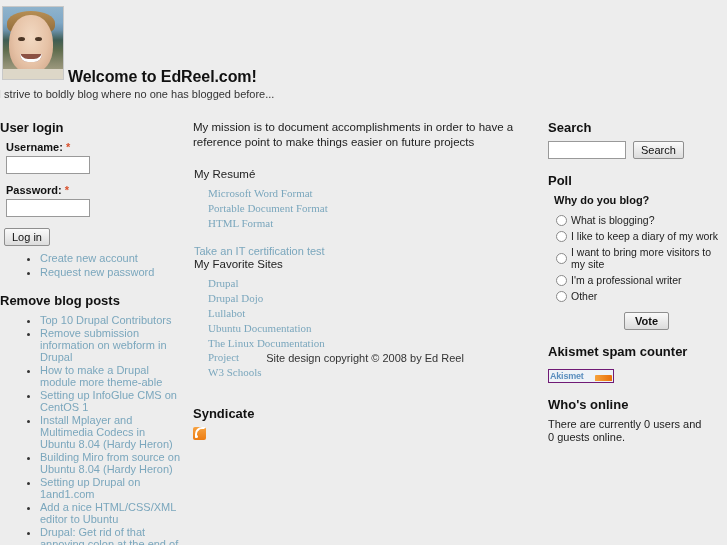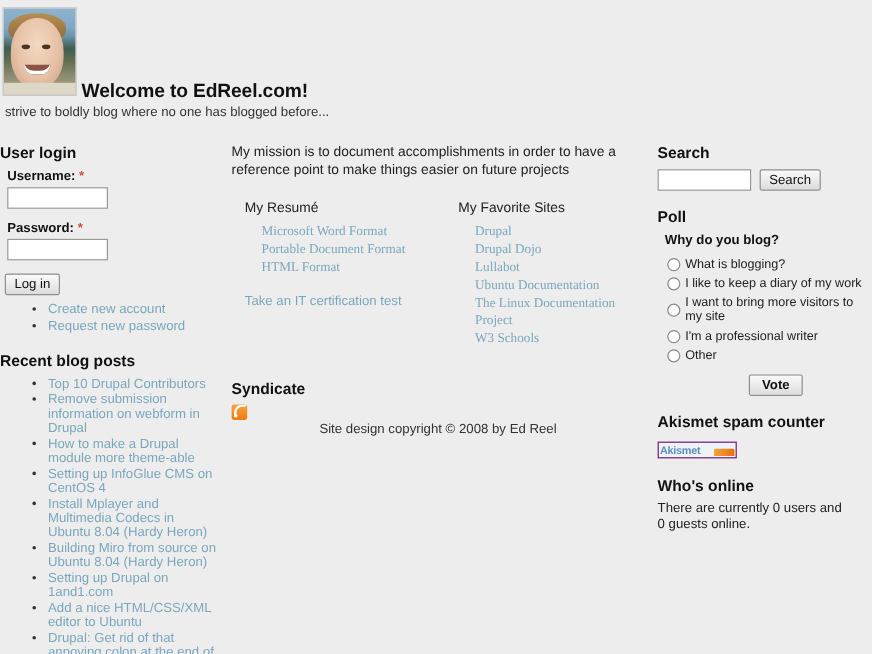--- a/index.html
+++ b/index.html
@@ -164,21 +164,22 @@
   
   .mission {
     font-size: 11.5px;
     line-height: 15px;
     color: #222;
     margin: 0 0 18px 3px;
     width: 330px;
   }
   .two-cols {
     display: flex;
-    margin-left: 14px;
+    margin-left: 4px;
+    flex-direction: column;
   }
   .col-resume { width: 180px; }
   .col-fav { width: 160px; }
   .col-heading {
     font-size: 11.5px;
     color: #222;
     margin-bottom: 6px;
   }
   .col-links { padding-left: 14px; font-family: Liberation Serif, serif; }
   .col-links a.link {
@@ -333,26 +334,26 @@
 
       <button class="btn" id="login-button">Log in</button>
 
       <ul class="bullets">
         <li><a class="link">Create new account</a></li>
         <li><a class="link">Request new password</a></li>
       </ul>
     </div>
 
     <div class="block">
-      <div class="block-title">Recent blog posts</div>
+      <div class="block-title">Remove blog posts</div>
       <ul class="bullets" id="recent-posts-list">
         <li><a class="link">Top 10 Drupal Contributors</a></li>
         <li><a class="link">Remove submission information on webform in Drupal</a></li>
         <li><a class="link">How to make a Drupal module more theme-able</a></li>
-        <li><a class="link">Setting up InfoGlue CMS on CentOS 4</a></li>
+        <li><a class="link">Setting up InfoGlue CMS on CentOS 1</a></li>
         <li><a class="link">Install Mplayer and Multimedia Codecs in Ubuntu 8.04 (Hardy Heron)</a></li>
         <li><a class="link">Building Miro from source on Ubuntu 8.04 (Hardy Heron)</a></li>
         <li><a class="link">Setting up Drupal on 1and1.com</a></li>
         <li><a class="link">Add a nice HTML/CSS/XML editor to Ubuntu</a></li>
         <li><a class="link">Drupal: Get rid of that annoying colon at the end of poll questions</a></li>
 
       </ul>
 
     </div>
 

